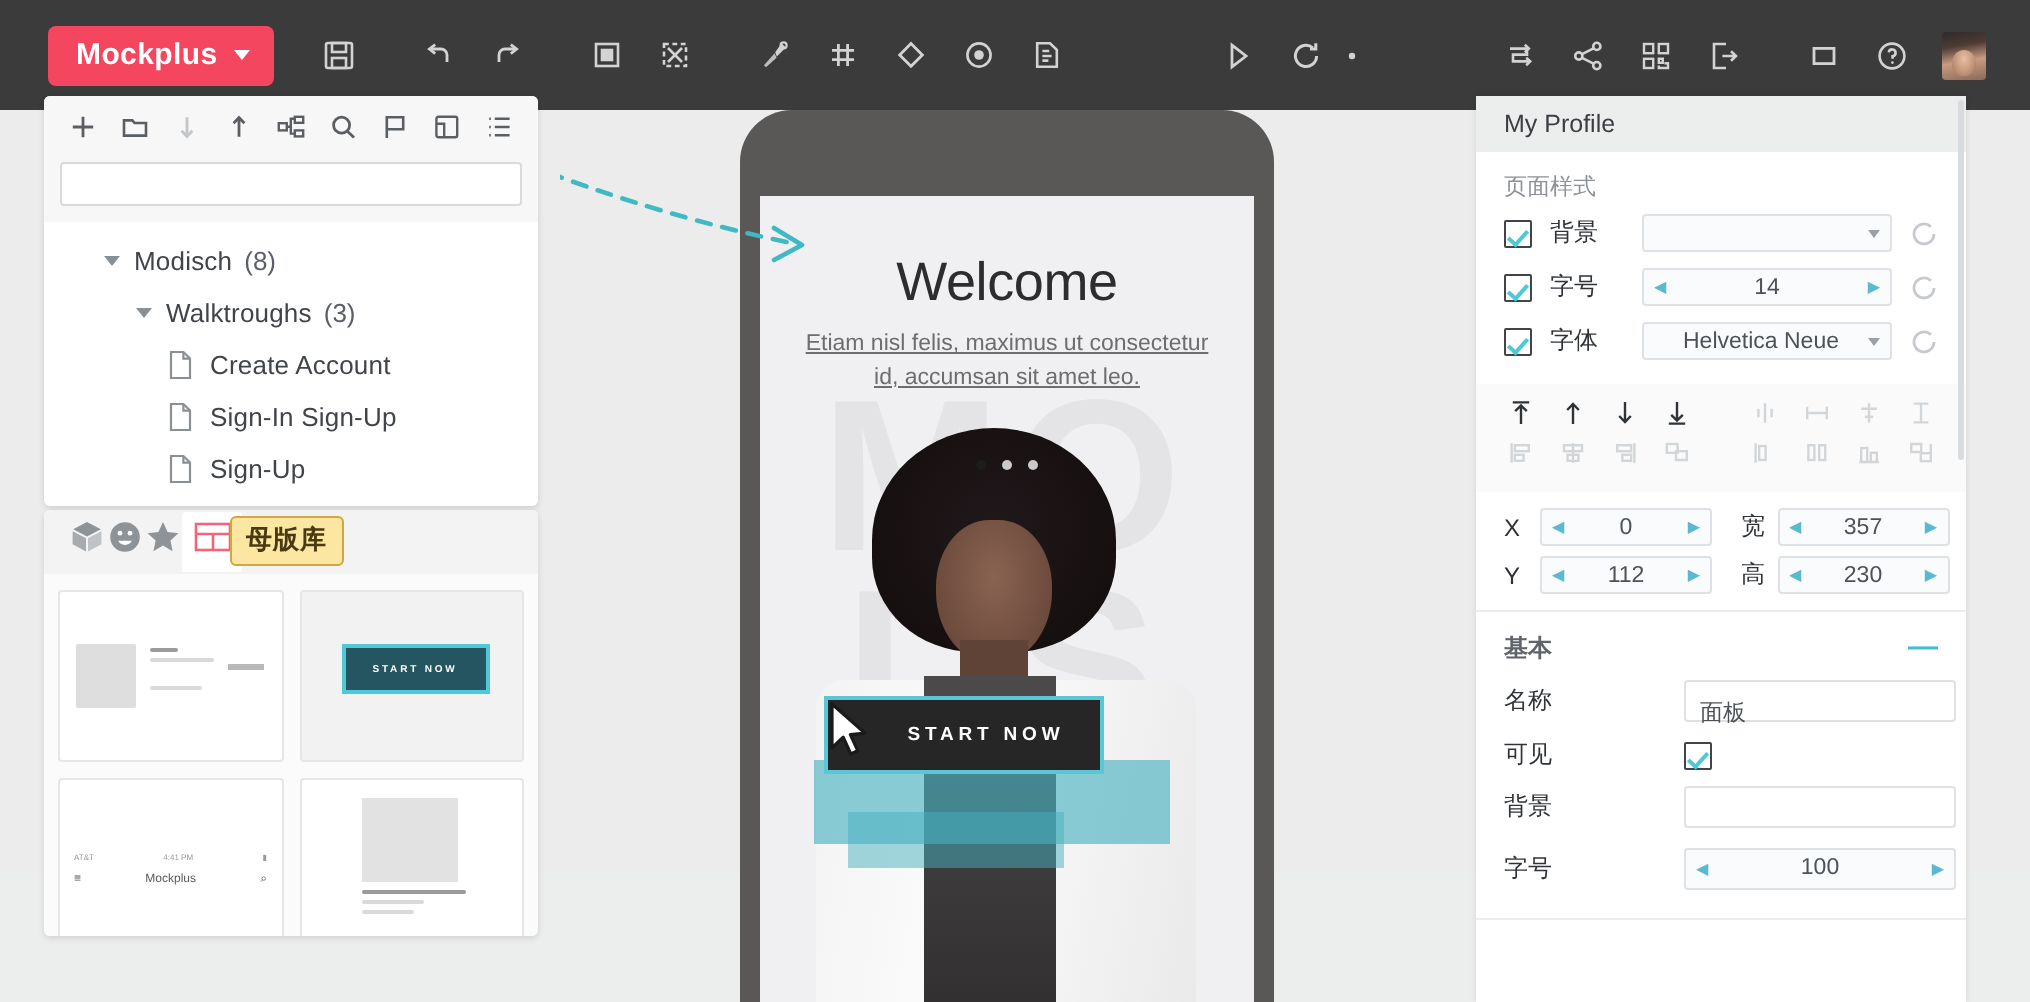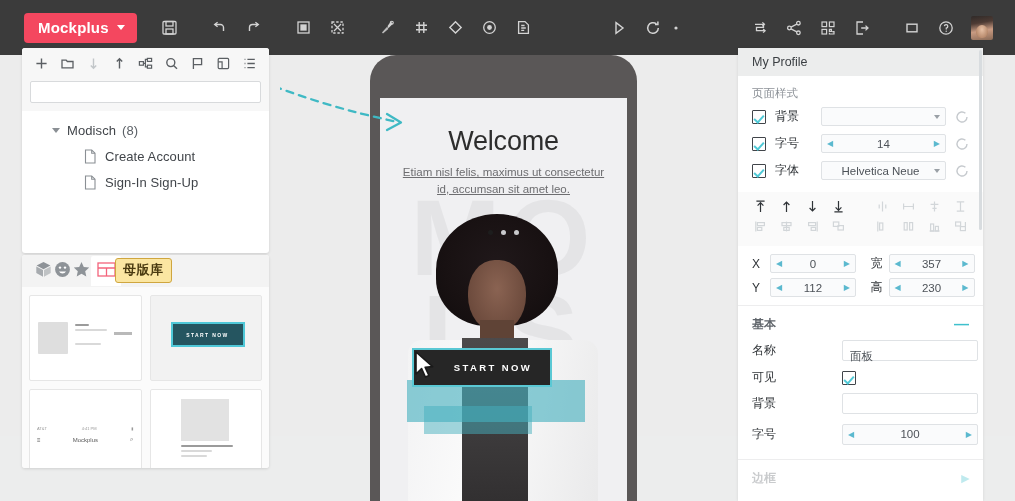--- a/index.html
+++ b/index.html
@@ -464,37 +464,51 @@
       <div class="searchbox">
         <input type="text" value="" placeholder="" style="">
       </div>
     </div>
     <div class="tree">
       <div class="trow" style="padding-left:12px">
         <span class="tri"></span>
         <span class="tlbl">Modisch</span>
         <span class="tcount">(8)</span>
       </div>
+      <div class="trow" style="padding-left:28px">
+        <span class="tri"></span>
+        <span class="tlbl">Walktroughs</span>
+        <span class="tcount">(3)</span>
+      </div>
       <div class="trow" style="padding-left:44px">
         <span class="docicon">
           <svg width="13" height="15" viewBox="0 0 13 15" fill="none" stroke="#8a8f94" stroke-width="1.1">
               <path d="M1.5 1h6.2L11 4.2V14H1.5z"></path>
               <path d="M7.7 1v3.3H11"></path>
             </svg>
         </span>
         <span class="tlbl">Create Account</span>
       </div>
       <div class="trow" style="padding-left:44px">
         <span class="docicon">
           <svg width="13" height="15" viewBox="0 0 13 15" fill="none" stroke="#8a8f94" stroke-width="1.1">
               <path d="M1.5 1h6.2L11 4.2V14H1.5z"></path>
               <path d="M7.7 1v3.3H11"></path>
             </svg>
         </span>
         <span class="tlbl">Sign-In Sign-Up</span>
+      </div>
+      <div class="trow" style="padding-left:44px">
+        <span class="docicon">
+          <svg width="13" height="15" viewBox="0 0 13 15" fill="none" stroke="#8a8f94" stroke-width="1.1">
+              <path d="M1.5 1h6.2L11 4.2V14H1.5z"></path>
+              <path d="M7.7 1v3.3H11"></path>
+            </svg>
+        </span>
+        <span class="tlbl">Sign-Up</span>
       </div>
     </div>
   </div>
 
   <div class="libpanel">
     <div class="libtabs">
       <div class="libtab">
         <span>
           <svg width="19" height="19" viewBox="0 0 19 19" fill="#8e9398">
               <path d="M9.5 2 16.4 5.6 9.5 9.2 2.6 5.6z"></path>
@@ -844,21 +858,17 @@
     <div class="prow" style="height:34px">
       <span class="plabel">字号</span>
       <span class="field tinted" style="height:21px;margin-left:44px;flex:none;width:136px">
         <span class="stp">◀</span>
         <span class="ctr">100</span>
         <span class="stp">▶</span>
       </span>
     </div>
 
     <div class="divider"></div>
-    <div class="rp-sect dark cut">
-      <span>边框</span>
-      <span class="collapse">▸</span>
-    </div>
 
     <div class="scrollthumb"></div>
   </div>
 
 </div>
 
 </body></html>

